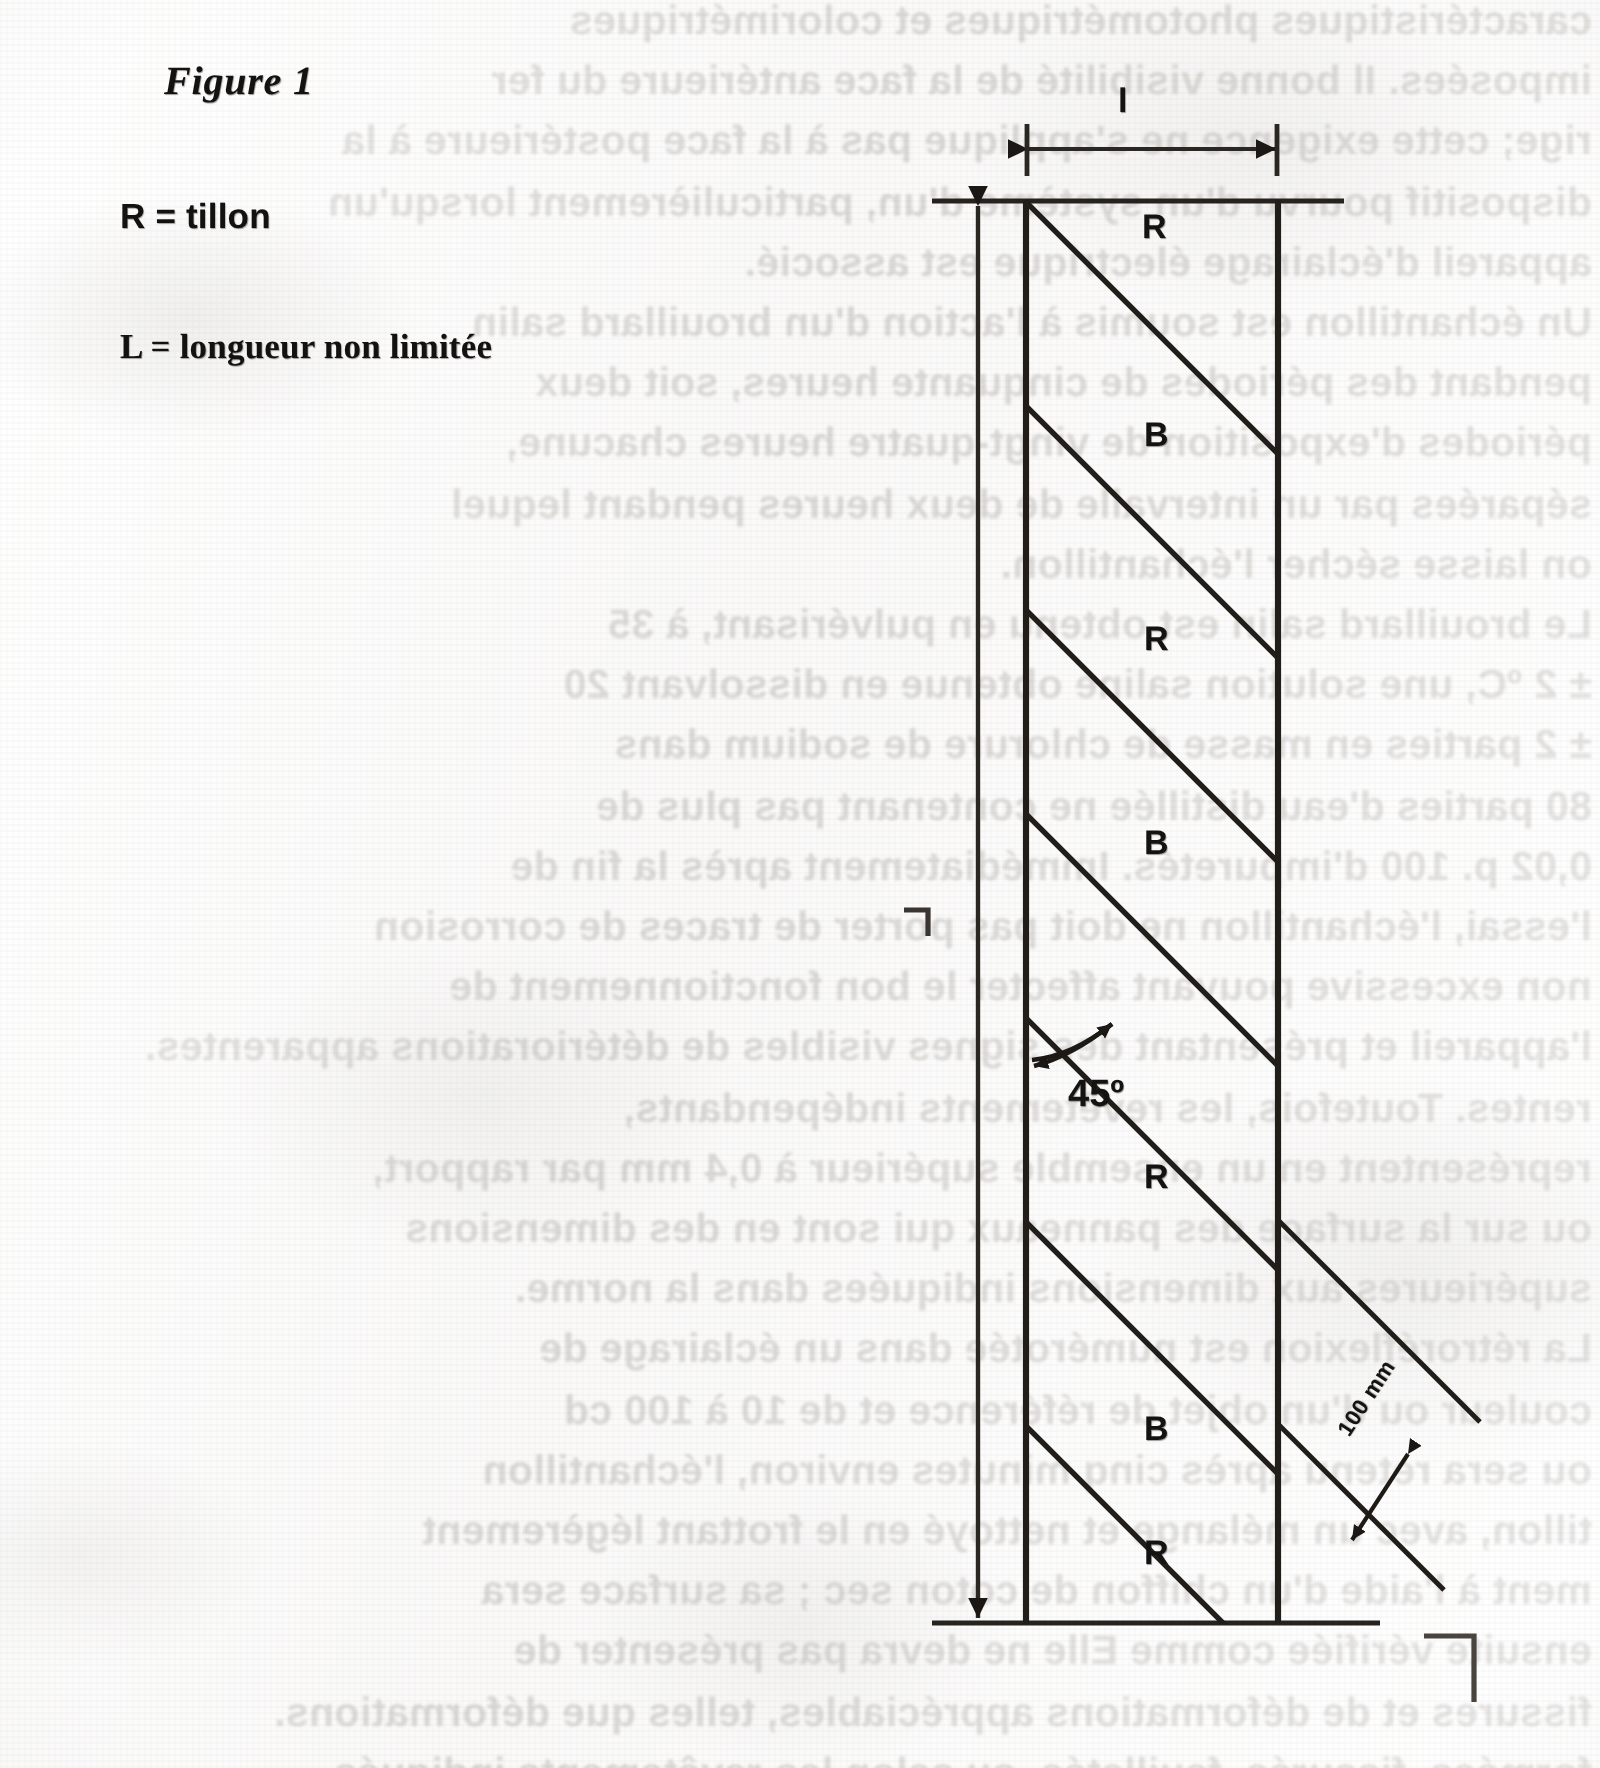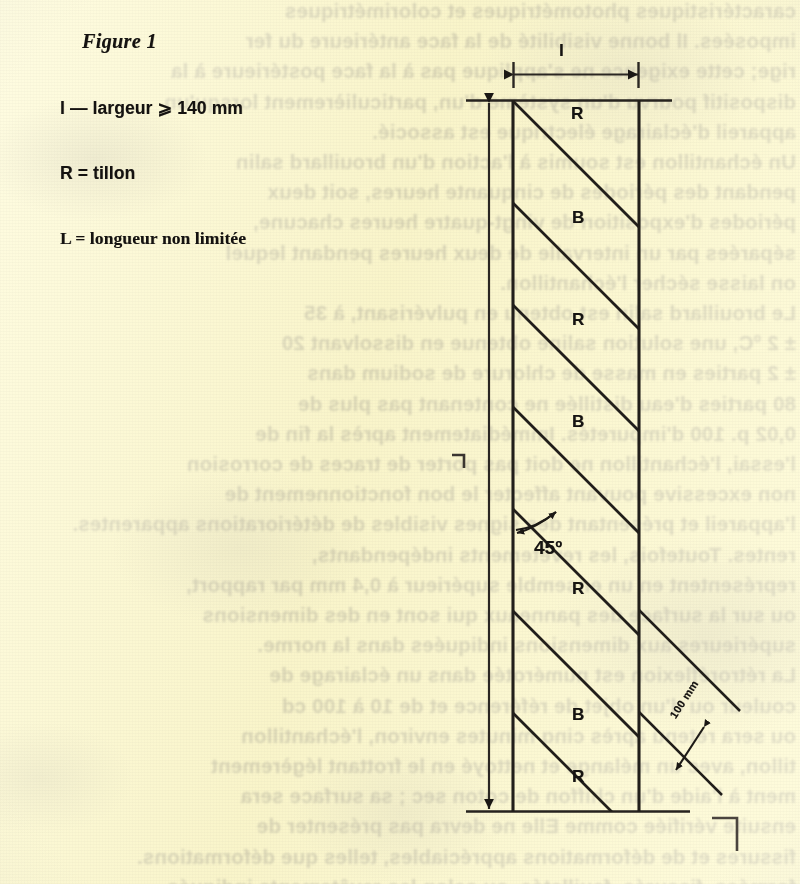--- a/index.html
+++ b/index.html
@@ -8,21 +8,21 @@
     width:800px;height:884px;overflow:hidden;
     background:#edebe8;
     font-family:"Liberation Serif",serif;
     position:relative;
   }
 
   #page{
     position:absolute;inset:0;
     width:800px;height:884px;
     overflow:hidden;
-    background:#fef9c3;
+    background:#ffffff;
   }
 
   
   .grain{
     position:absolute;inset:0;
     background:
       radial-gradient(ellipse 160px 90px at 12% 18%, rgba(168,164,158,.16), transparent 70%),
       radial-gradient(ellipse 200px 120px at 78% 8%, rgba(172,168,162,.13), transparent 72%),
       radial-gradient(ellipse 180px 110px at 30% 62%, rgba(170,166,160,.12), transparent 72%),
       radial-gradient(ellipse 220px 140px at 88% 72%, rgba(166,162,156,.14), transparent 72%),
@@ -120,21 +120,20 @@
 
   <div id="bleed"><span class="bl">caractéristiques photométriques et colorimétriques</span><span class="bl">imposées. Il bonne visibilité de la face antérieure du fer</span><span class="bl">rige; cette exigence ne s'applique pas à la face postérieure à la</span><span class="bl">dispositif pourvu d'un système d'un, particulièrement lorsqu'un</span><span class="bl">appareil d'éclairage électrique est associé.</span><span class="bl">Un échantillon est soumis à l'action d'un brouillard salin</span><span class="bl">pendant des périodes de cinquante heures, soit deux</span><span class="bl">périodes d'exposition de vingt-quatre heures chacune,</span><span class="bl">séparées par un intervalle de deux heures pendant lequel</span><span class="bl">on laisse sécher l'échantillon.</span><span class="bl">Le brouillard salin est obtenu en pulvérisant, à 35</span><span class="bl">± 2 ºC, une solution saline obtenue en dissolvant 20</span><span class="bl">± 2 parties en masse de chlorure de sodium dans</span><span class="bl">80 parties d'eau distillée ne contenant pas plus de</span><span class="bl">0,02 p. 100 d'impuretés. Immédiatement après la fin de</span><span class="bl">l'essai, l'échantillon ne doit pas porter de traces de corrosion</span><span class="bl">non excessive pouvant affecter le bon fonctionnement de</span><span class="bl">l'appareil et présentant des signes visibles de détériorations apparentes.</span><span class="bl">rentes. Toutefois, les revêtements indépendants,</span><span class="bl">représentent en un ensemble supérieur à 0,4 mm par rapport,</span><span class="bl">ou sur la surface des panneaux qui sont en des dimensions</span><span class="bl">supérieures aux dimensions indiquées dans la norme.</span><span class="bl">La rétroréflexion est numérotée dans un éclairage de</span><span class="bl">couleur ou d'un objet de référence et de 10 à 100 cd</span><span class="bl">ou sera retenu après cinq minutes environ, l'échantillon</span><span class="bl">tillon, avec un mélange et nettoyé en le frottant légèrement</span><span class="bl">ment à l'aide d'un chiffon de coton sec ; sa surface sera</span><span class="bl">ensuite vérifiée comme Elle ne devra pas présenter de</span><span class="bl">fissures et de déformations appréciables, telles que déformations.</span><span class="bl">formées, fissurée, feuilletée, ou selon les revêtements indiqués.</span></div>
 
   <div class="grain"></div>
   <div class="grain2"></div>
   <div class="vignette"></div>
 
   <div class="figcap">Figure 1</div>
 
   <div class="legend">
-    <div class="row">l — largeur ⩾ 140 mm</div>
     <div class="row">R = tillon</div>
     <div class="row">L = longueur non limitée</div>
   </div>
 
   <div id="diagram">
     <svg width="800" height="884" viewBox="0 0 800 884" xmlns="http://www.w3.org/2000/svg">
       <defs>
         <clipPath id="panelClip">
           <rect x="512" y="100" width="128" height="712"></rect>
         </clipPath>

